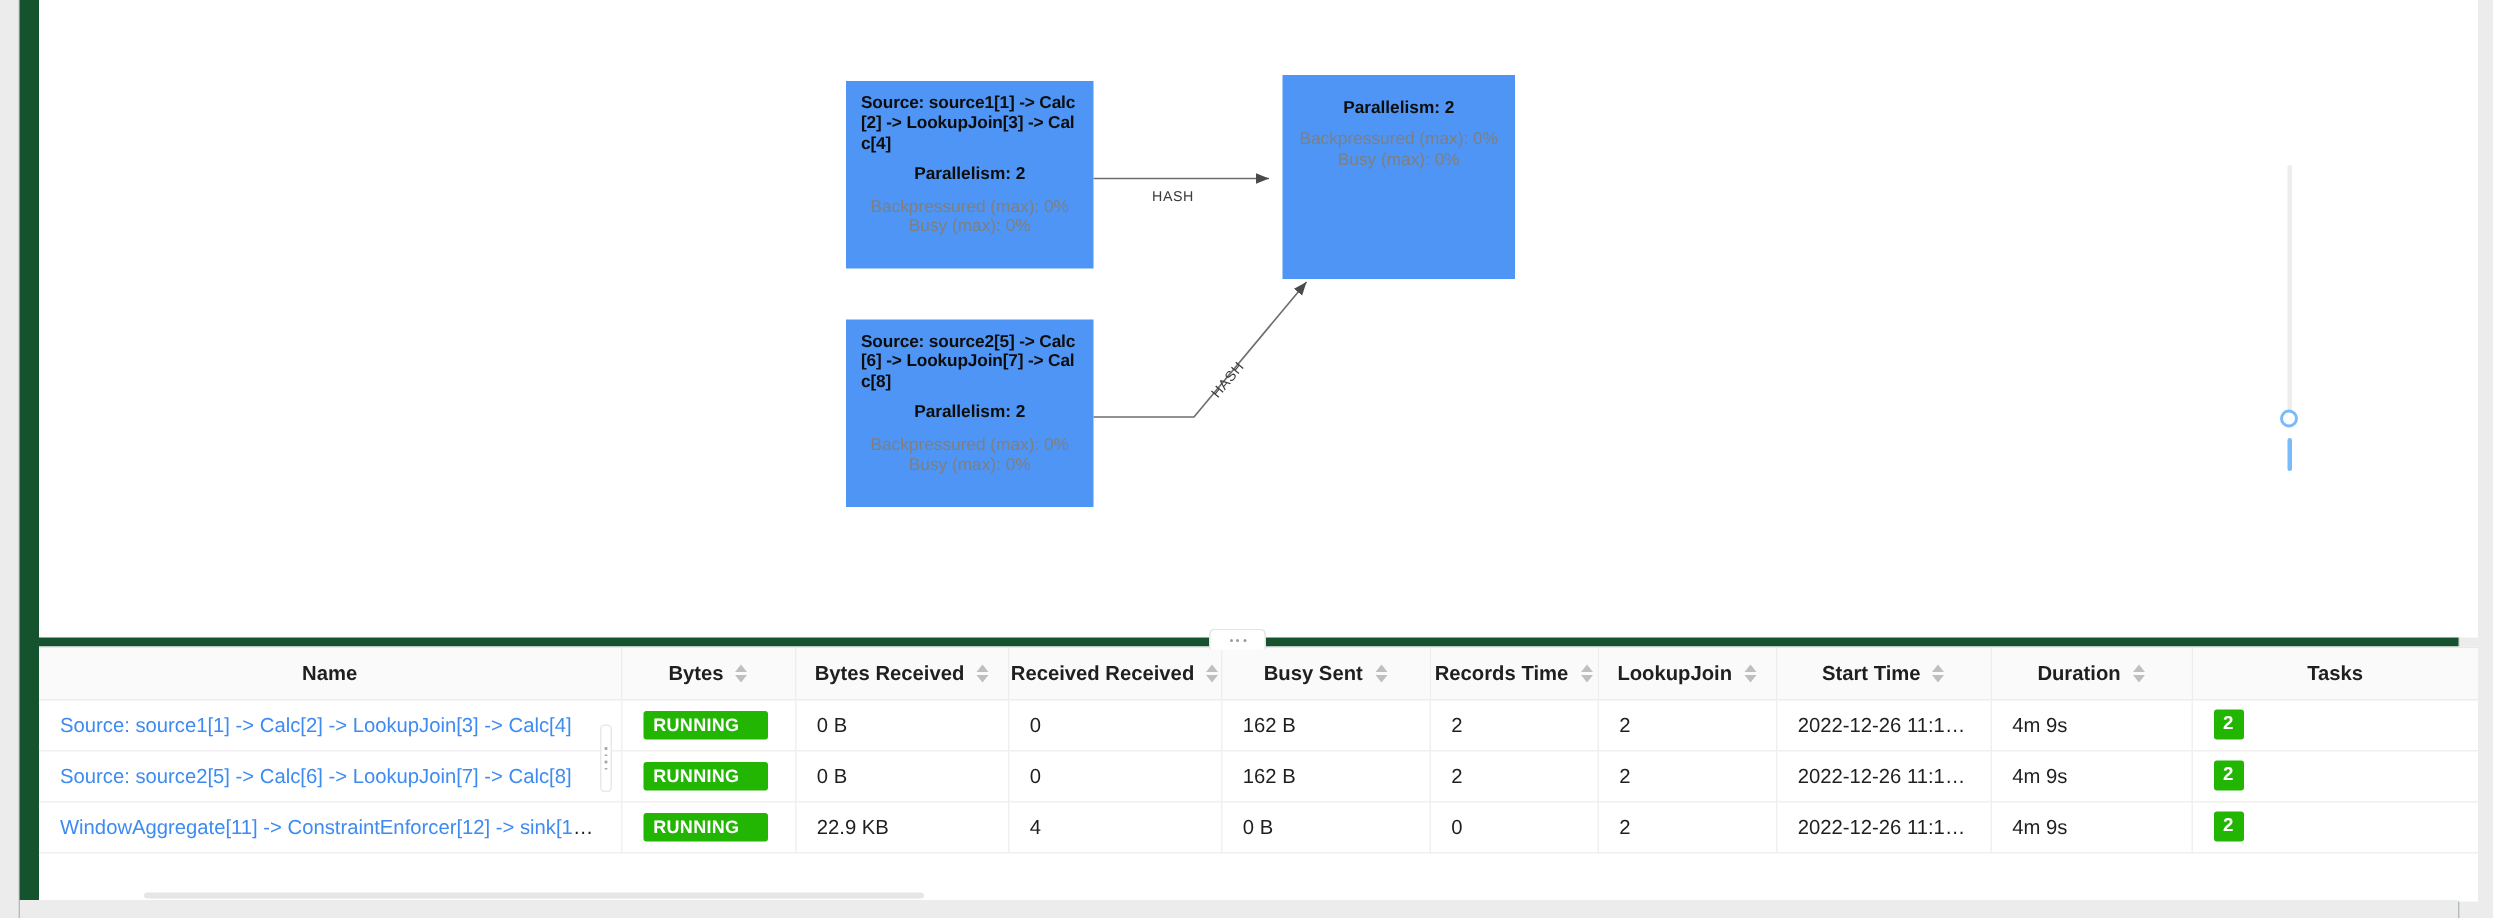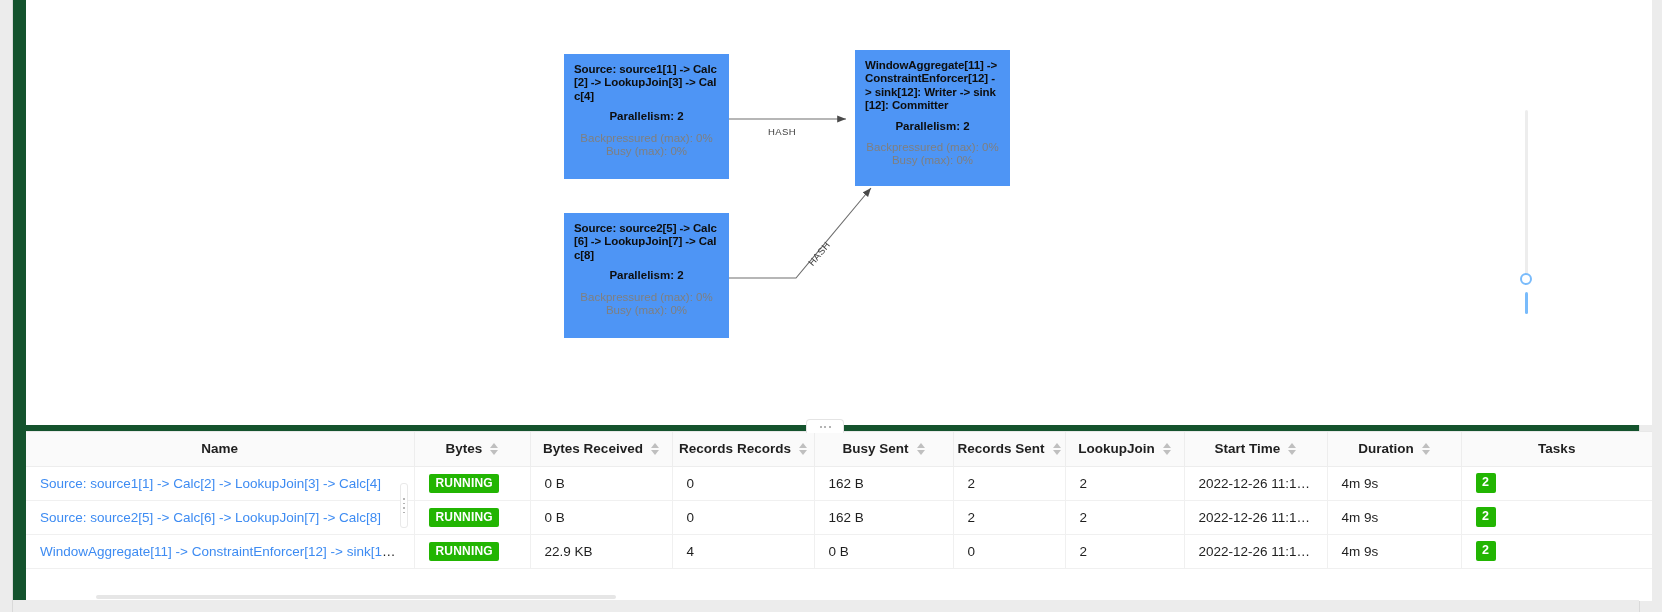--- a/index.html
+++ b/index.html
@@ -234,21 +234,21 @@
     text-decoration: none;
     cursor: pointer;
   }
   .badge-running {
     display: inline-block;
     background: #22b502;
     color: #ffffff;
     font-size: 12px;
     font-weight: bold;
     letter-spacing: 0.2px;
-    padding: 3px 6px 4px 7px;
+    padding: 3px 19px 4px 7px;
     line-height: 1;
     border-radius: 2px;
   }
   .badge-tasks {
     display: inline-block;
     background: #22b502;
     color: #ffffff;
     font-size: 12.5px;
     font-weight: bold;
     padding: 3px 6px 4px 6px;
@@ -326,21 +326,20 @@
       <div class="node" style="left:538px; top:213px; width:165px; height:125px;">
         <div class="node-title">Source: source2[5] -&gt; Calc[6] -&gt; LookupJoin[7] -&gt; Calc[8]</div>
         <div class="node-par">Parallelism: 2</div>
         <div class="node-metric">
           <div>Backpressured (max): 0%</div>
           <div>Busy (max): 0%</div>
         </div>
       </div>
 
       <div class="node" style="left:829px; top:50px; width:155px; height:136px;">
-        <div class="node-title">WindowAggregate[11] -&gt; ConstraintEnforcer[12] -&gt; sink[12]: Writer -&gt; sink[12]: Committer</div>
         <div class="node-par">Parallelism: 2</div>
         <div class="node-metric">
           <div>Backpressured (max): 0%</div>
           <div>Busy (max): 0%</div>
         </div>
       </div>
 
       <div class="edge-label" style="left:742px; top:126px;">HASH</div>
       <div class="edge-label" style="left:779px; top:248px; transform:rotate(-50deg);">HASH</div>
 
@@ -391,39 +390,39 @@
               <div class="th-inner">
                 <span>Bytes Received</span>
                 <span class="sort-arrows">
                     <i class="up"></i>
                     <i class="down"></i>
                   </span>
               </div>
             </th>
             <th>
               <div class="th-inner">
-                <span>Records Records</span>
+                <span>Received Received</span>
                 <span class="sort-arrows">
                     <i class="up"></i>
                     <i class="down"></i>
                   </span>
               </div>
             </th>
             <th>
               <div class="th-inner">
                 <span>Busy Sent</span>
                 <span class="sort-arrows">
                     <i class="up"></i>
                     <i class="down"></i>
                   </span>
               </div>
             </th>
             <th>
               <div class="th-inner">
-                <span>Records Sent</span>
+                <span>Records Time</span>
                 <span class="sort-arrows">
                     <i class="up"></i>
                     <i class="down"></i>
                   </span>
               </div>
             </th>
             <th>
               <div class="th-inner">
                 <span>LookupJoin</span>
                 <span class="sort-arrows">

